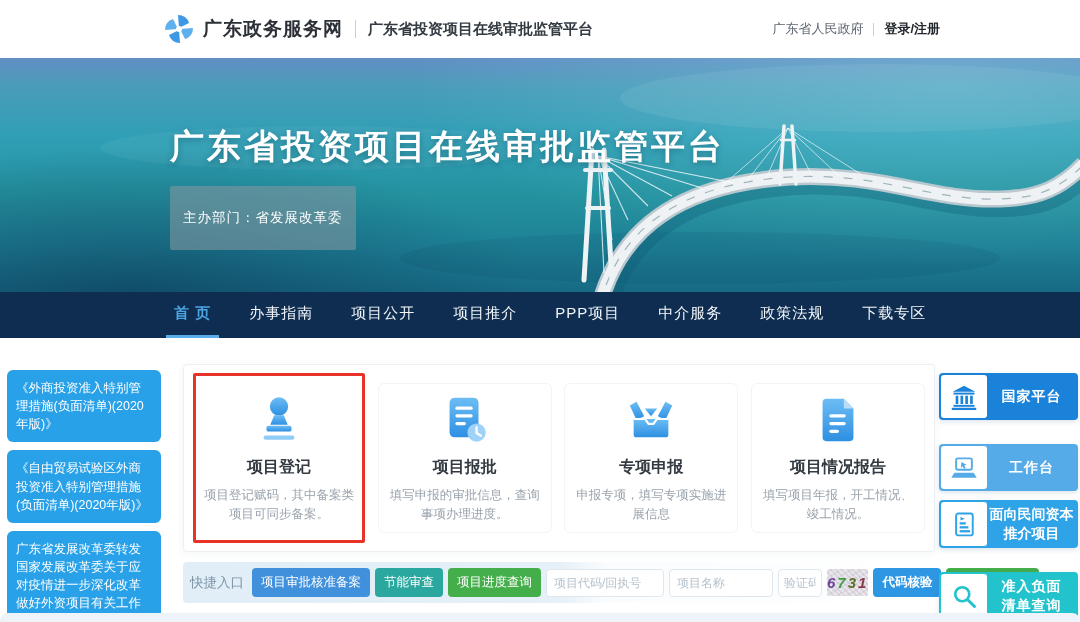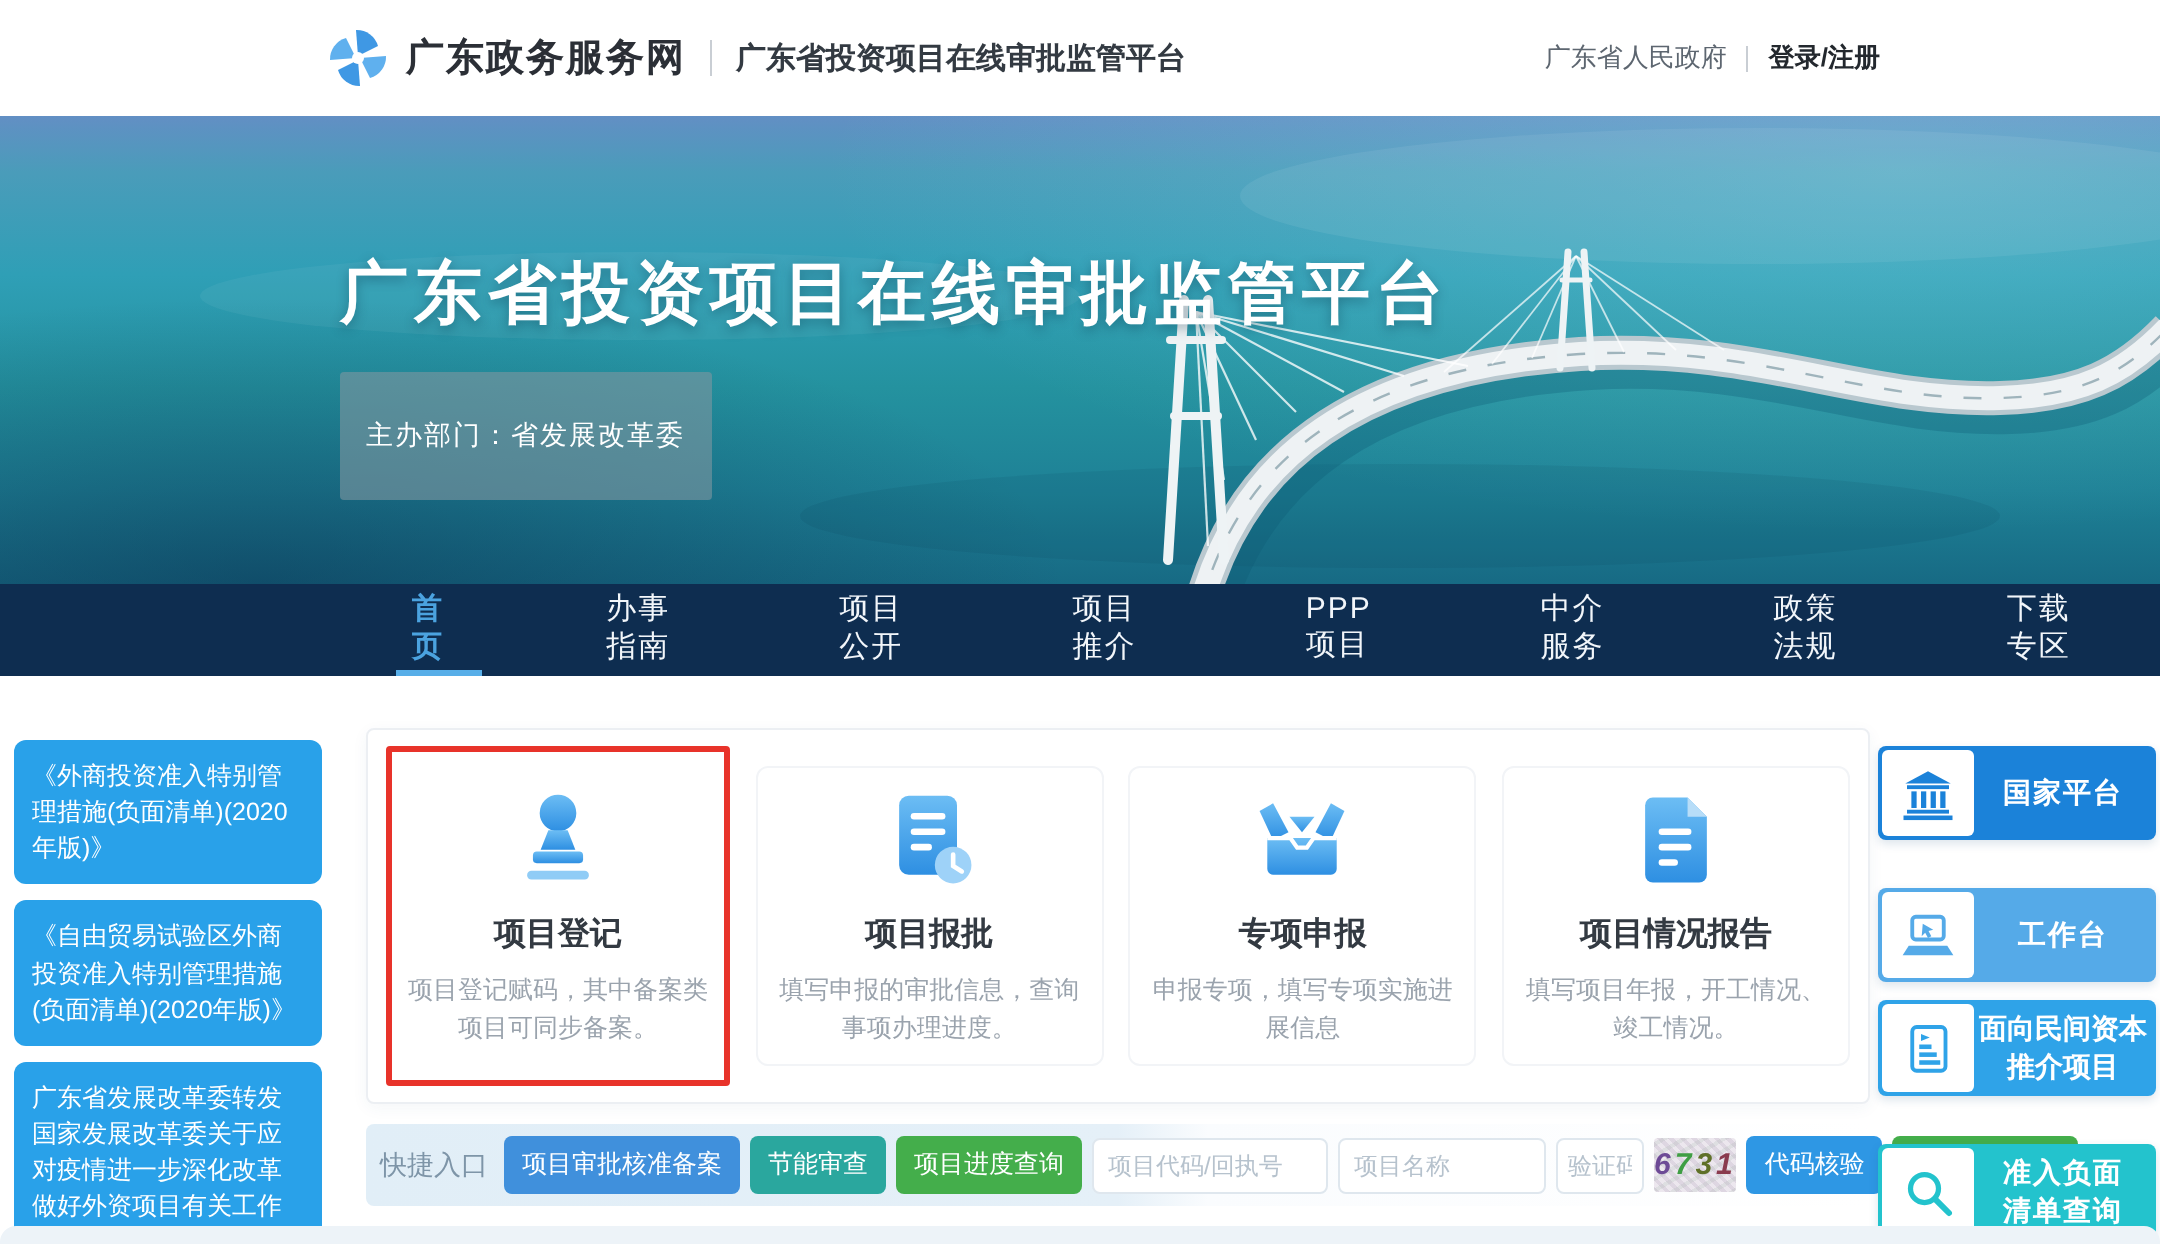--- a/index.html
+++ b/index.html
@@ -25,21 +25,21 @@
       radial-gradient(620px 220px at 12% 100%, rgba(8,42,74,.45), transparent 65%),
       radial-gradient(900px 300px at 88% 12%, rgba(150,225,235,.30), transparent 60%),
       linear-gradient(180deg,#628fc4 0%,#4a9cba 12%,#2f9fb6 34%,#24929f 58%,#1e8196 80%,#176a84 100%);
   }
   .hero svg.bridge { position:absolute; left:0; top:0; }
   .hero-title { position:absolute; left:170px; top:66px; color:#fff; font-size:34px; font-weight:bold; letter-spacing:3px; text-shadow:0 2px 6px rgba(0,40,60,.35); }
   .hero-badge { position:absolute; left:170px; top:128px; background:rgba(125,150,160,.62); color:#fff; font-size:13.5px; padding:23px 13px; border-radius:2px; letter-spacing:1px; }
 
   
   .nav { position:absolute; left:0; top:292px; width:1080px; height:46px; background:#0e2d50; display:flex; align-items:stretch; padding-left:166px; }
-  .nav-item { display:flex; align-items:center; padding:0 8px; margin-right:22px; color:#f2f6fa; font-size:15px; letter-spacing:1px; text-decoration:none; cursor:pointer; border-bottom:3px solid transparent;margin-left:32px; }
+  .nav-item { display:flex; align-items:center; padding:0 8px; margin-right:22px; color:#f2f6fa; font-size:15px; letter-spacing:1px; text-decoration:none; cursor:pointer; border-bottom:3px solid transparent; }
   .nav-item.active { color:#4ba3e0; font-weight:bold; border-bottom-color:#57aee8; }
 
   
   .notices { position:absolute; left:7px; top:370px; width:154px; }
   .notice { background:#29a1e9; color:#fff; font-size:12.5px; line-height:1.45; padding:9px 9px; border-radius:6px; margin-bottom:8px; cursor:pointer; }
 
   
   .panel { position:absolute; left:183px; top:364px; width:752px; height:188px; background:#fff; border:1px solid #eceff3; border-radius:4px; box-shadow:0 2px 8px rgba(40,70,110,.05); display:flex; align-items:center; justify-content:space-between; padding:0 9px; }
   .card { width:174px; height:150px; background:#fff; border:1px solid #f2f4f7; border-radius:6px; display:flex; flex-direction:column; align-items:center; justify-content:center; text-align:center; cursor:pointer; }
   .card.hl { width:172px; height:170px; border:3px solid #e8332a; border-radius:2px; }
@@ -252,21 +252,21 @@
     <button class="q-btn" style="background: rgb(68, 174, 75);">项目进度查询</button>
     <input class="q-input q-in1" placeholder="项目代码/回执号" style="">
     <input class="q-input q-in2" placeholder="项目名称" style="">
     <input class="q-input q-in3" placeholder="验证码" style="">
     <div class="captcha">
       <span class="d0">6</span>
         <span class="d1">7</span>
         <span class="d2">3</span>
         <span class="d3">1</span>
     </div>
-    <button class="q-btn" style="background: rgb(46, 151, 228);">代码核验</button>
+    <button class="q-btn" style="background: rgb(46, 151, 228); font-weight: bold;">代码核验</button>
     <button class="q-btn" style="background: rgb(68, 174, 75);">赋码进度查询</button>
   </div>
 
   <aside class="sidebar">
 
     <div class="side-item s1" style="background: rgb(27, 130, 217);">
       <div class="ibox" style="color: rgb(27, 130, 217);">
         <svg width="28" height="28" viewBox="0 0 32 32" fill="currentColor">
           <path d="M16 3 L29 10 H3 Z"></path>
           <rect x="4" y="11" width="24" height="2.2"></rect>

